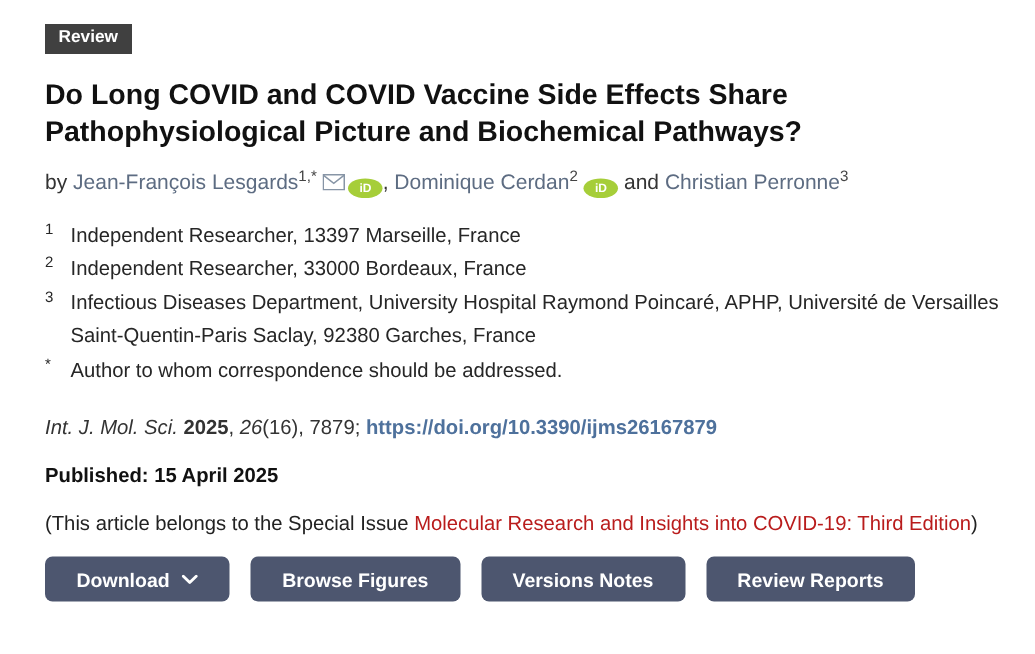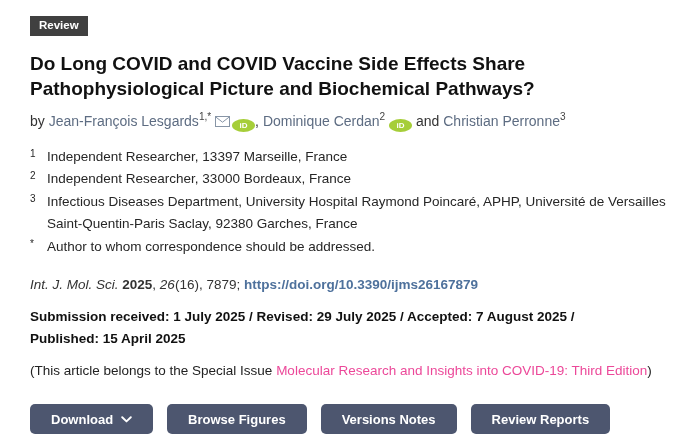--- a/index.html
+++ b/index.html
@@ -83,24 +83,24 @@
   .dates {
     margin-top: 14px;
     font-size: 13.5px;
     font-weight: bold;
     color: #111;
     line-height: 22px;
   }
 
   
   .special { margin-top: 13px; font-size: 13.5px; color: #222; }
-  .si-link { color: #ec4899; text-decoration: none; cursor: pointer; }
+  .si-link { color: #b91c1c; text-decoration: none; cursor: pointer; }
 
   
-  .actions { display: flex; gap: 14px; margin-top: 26px; }
+  .actions { display: flex; gap: 14px; margin-top: 15px; }
   .btn {
     background: #4D566F;
     color: #fff;
     font-family: inherit;
     font-weight: bold;
     font-size: 13px;
     border: none;
     border-radius: 5px;
     padding: 0 21px;
     height: 30px;
@@ -148,21 +148,20 @@
     <span class="aff-marker">*</span>
     <span class="aff-text">Author to whom correspondence should be addressed.</span>
   </div>
 </div>
 
 <div class="citation">
   <span class="cit-journal">Int. J. Mol. Sci.</span><span> </span><span class="cit-year">2025</span><span>, </span><span class="cit-vol">26</span><span>(16), 7879; </span><a class="doi-link">https://doi.org/10.3390/ijms26167879</a>
 </div>
 
 <div class="dates">
-  <div>Submission received: 1 July 2025 / Revised: 29 July 2025 / Accepted: 7 August 2025 /</div>
   <div>Published: 15 April 2025</div>
 </div>
 
 <div class="special">
   <span>(This article belongs to the Special Issue </span><a class="si-link">Molecular Research and Insights into COVID-19: Third Edition</a><span>)</span>
 </div>
 
 <div class="actions">
   <button class="btn">
     <span>Download</span>

